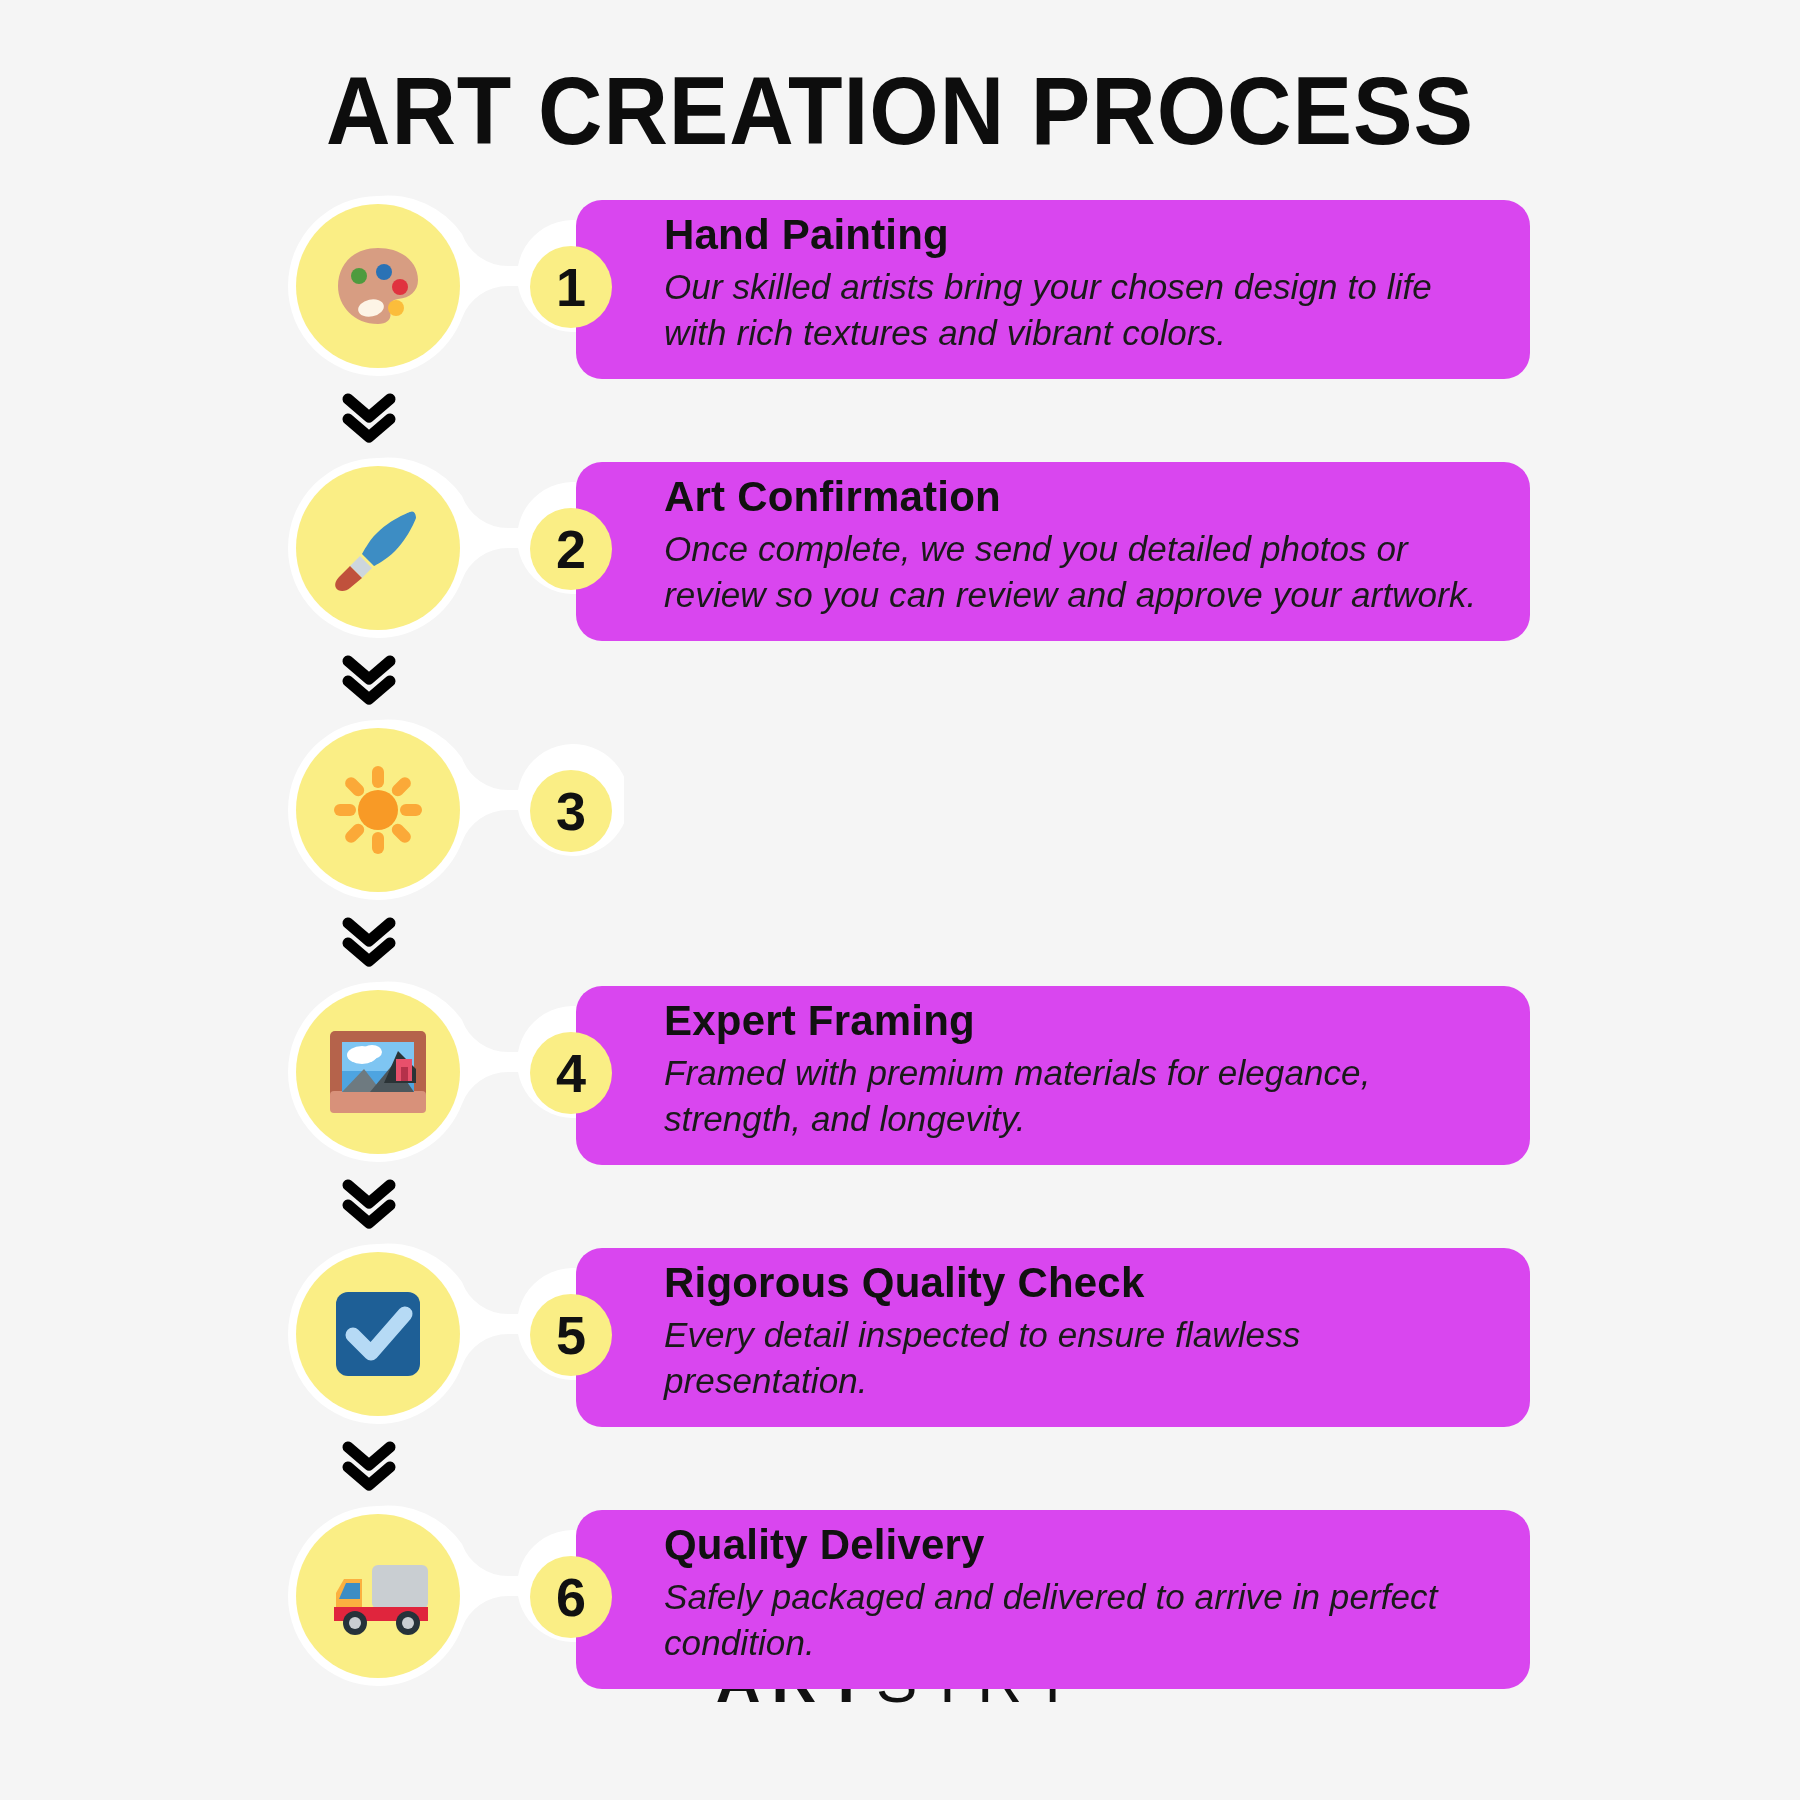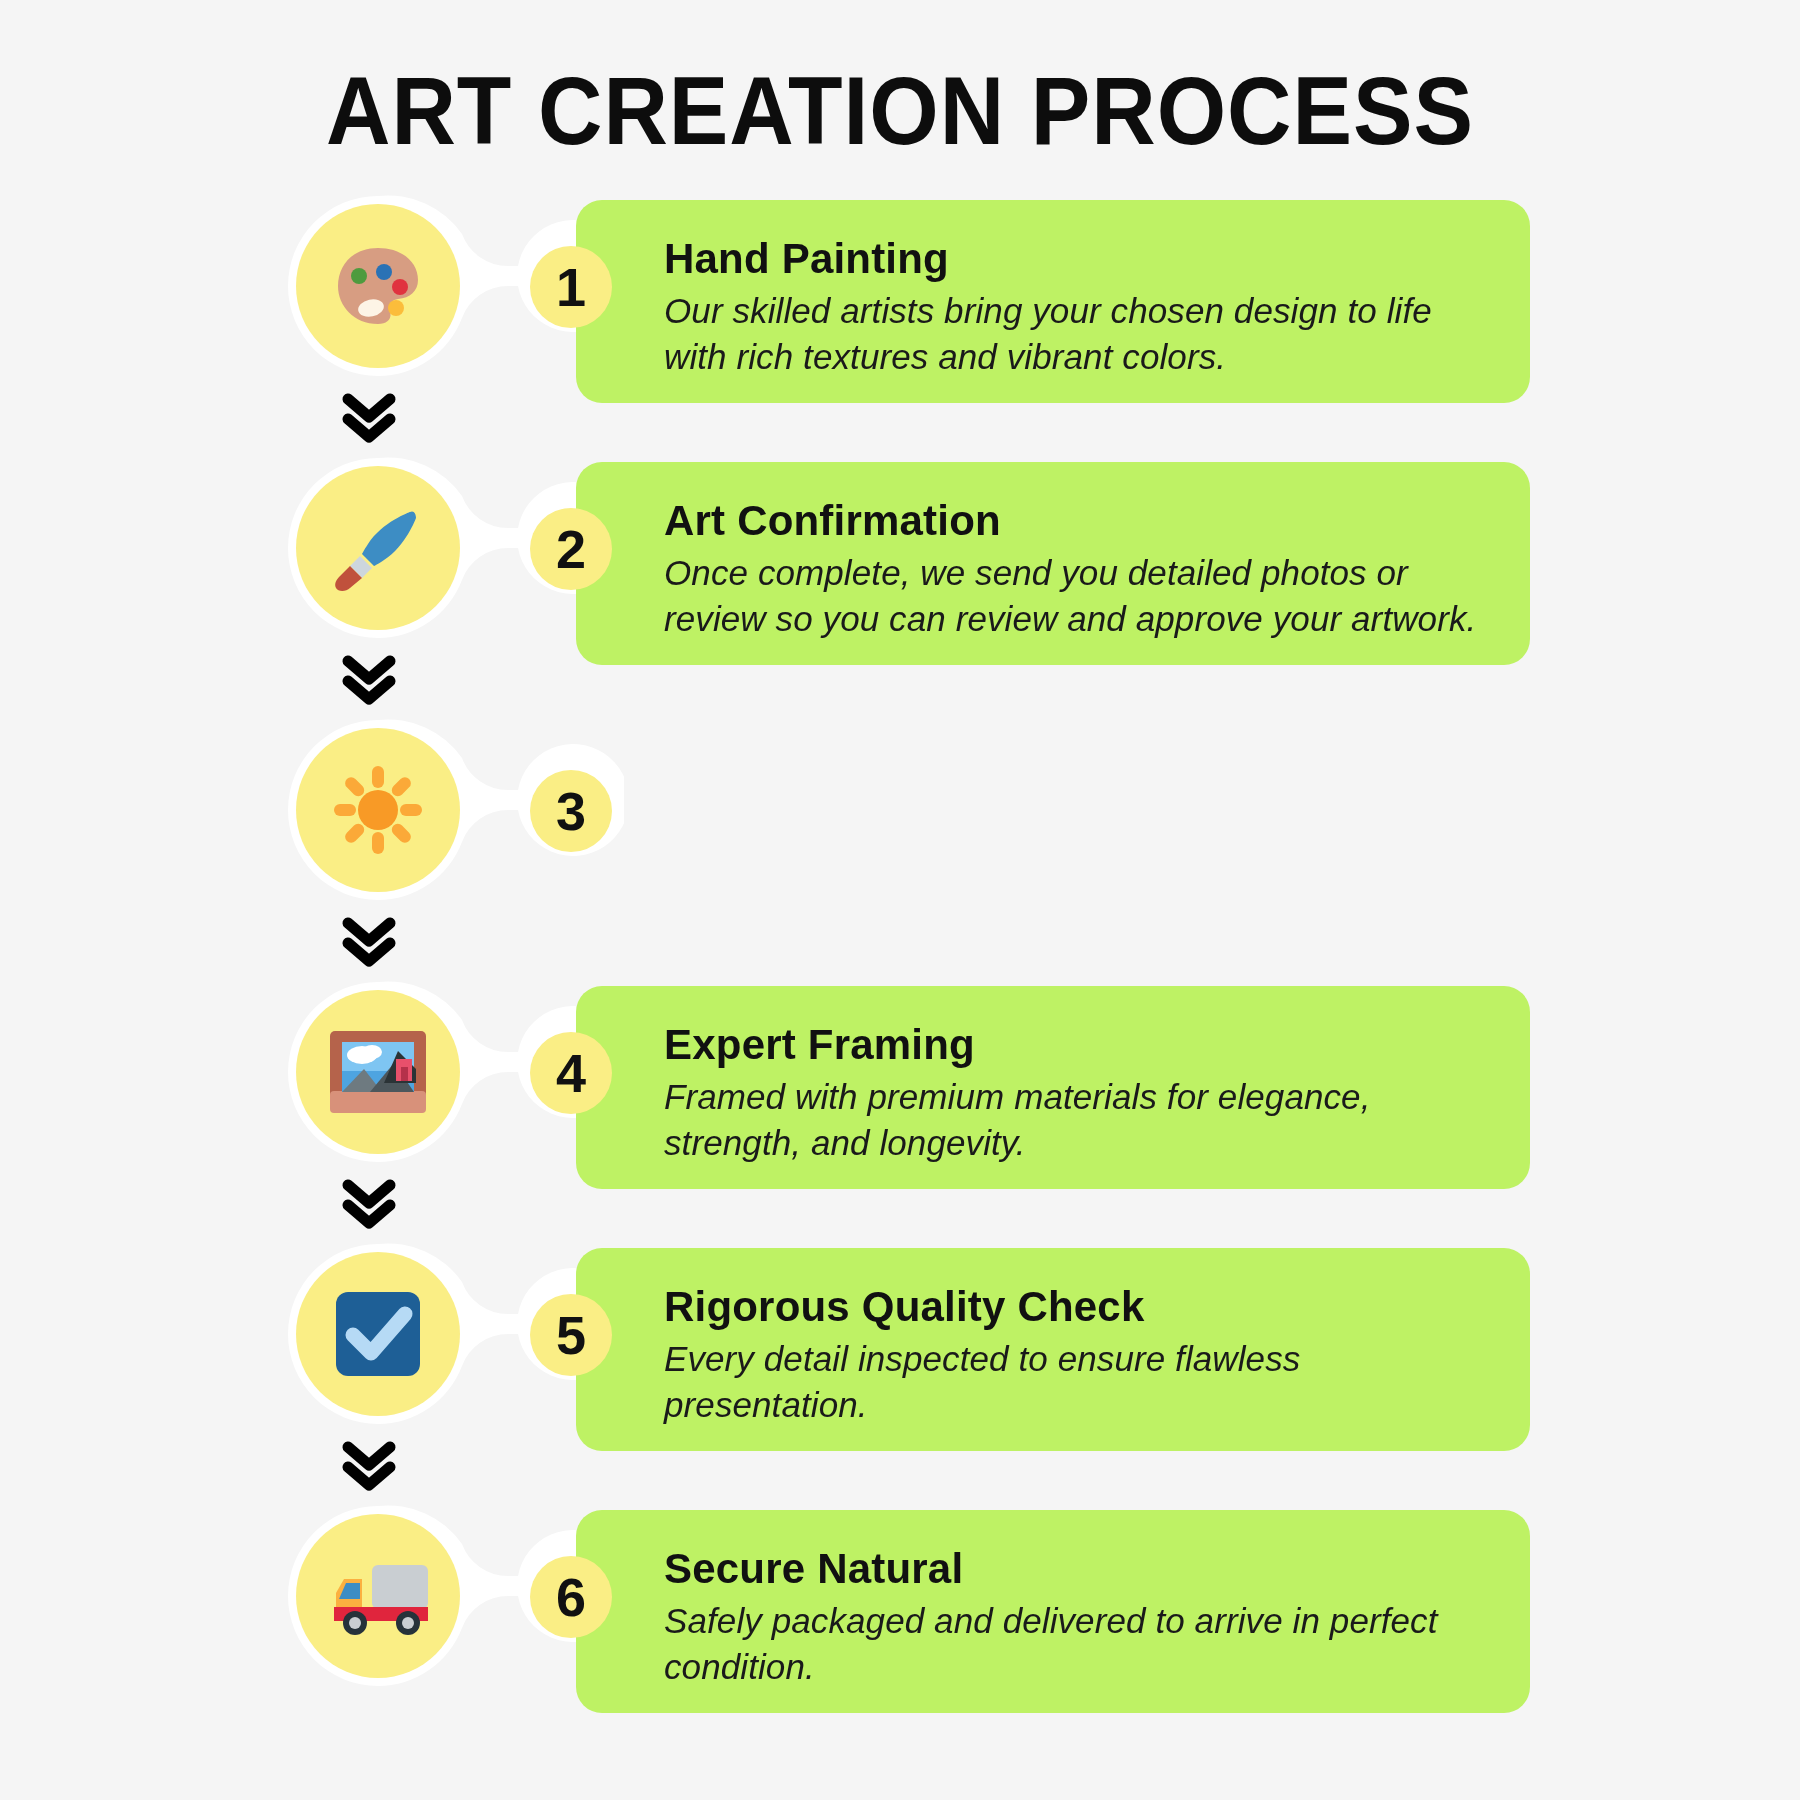--- a/index.html
+++ b/index.html
@@ -80,23 +80,23 @@
     color:#111;
   }
 
   .card {
     position:absolute;
     left:576px;
     top:12px;
     right:0;
     width:954px;
     min-height:172px;
-    background:#bef264;
+    background:#d946ef;
     border-radius:26px;
-    padding:36px 34px 22px 88px;
+    padding:12px 34px 22px 88px;
     z-index:2;
   }
 
   .card h3 {
     font-family:"Liberation Sans Narrow","Liberation Sans",sans-serif;
     font-weight:700;
     font-size:42px;
     color:#111;
     letter-spacing:0.2px;
     line-height:1.1;
@@ -302,21 +302,21 @@
         <path fill="#3d8dc4" d="M24,30 L38,30 L38,46 L17,46 Z"></path>
         <rect x="12" y="54" width="94" height="14" fill="#e0253d"></rect>
         <circle cx="33" cy="70" r="12" fill="#26323a"></circle>
         <circle cx="33" cy="70" r="6" fill="#c9ced2"></circle>
         <circle cx="86" cy="70" r="12" fill="#26323a"></circle>
         <circle cx="86" cy="70" r="6" fill="#c9ced2"></circle>
       </svg>
     </div>
     <div class="badge">6</div>
     <div class="card">
-      <h3>Secure Natural</h3>
+      <h3>Quality Delivery</h3>
       <p>Safely packaged and delivered to arrive in perfect condition.</p>
     </div>
   </div>
 
 </div>
 
 <div class="logo">
   <span class="bold">ART</span><span class="light">STRY</span>
 </div>
 

